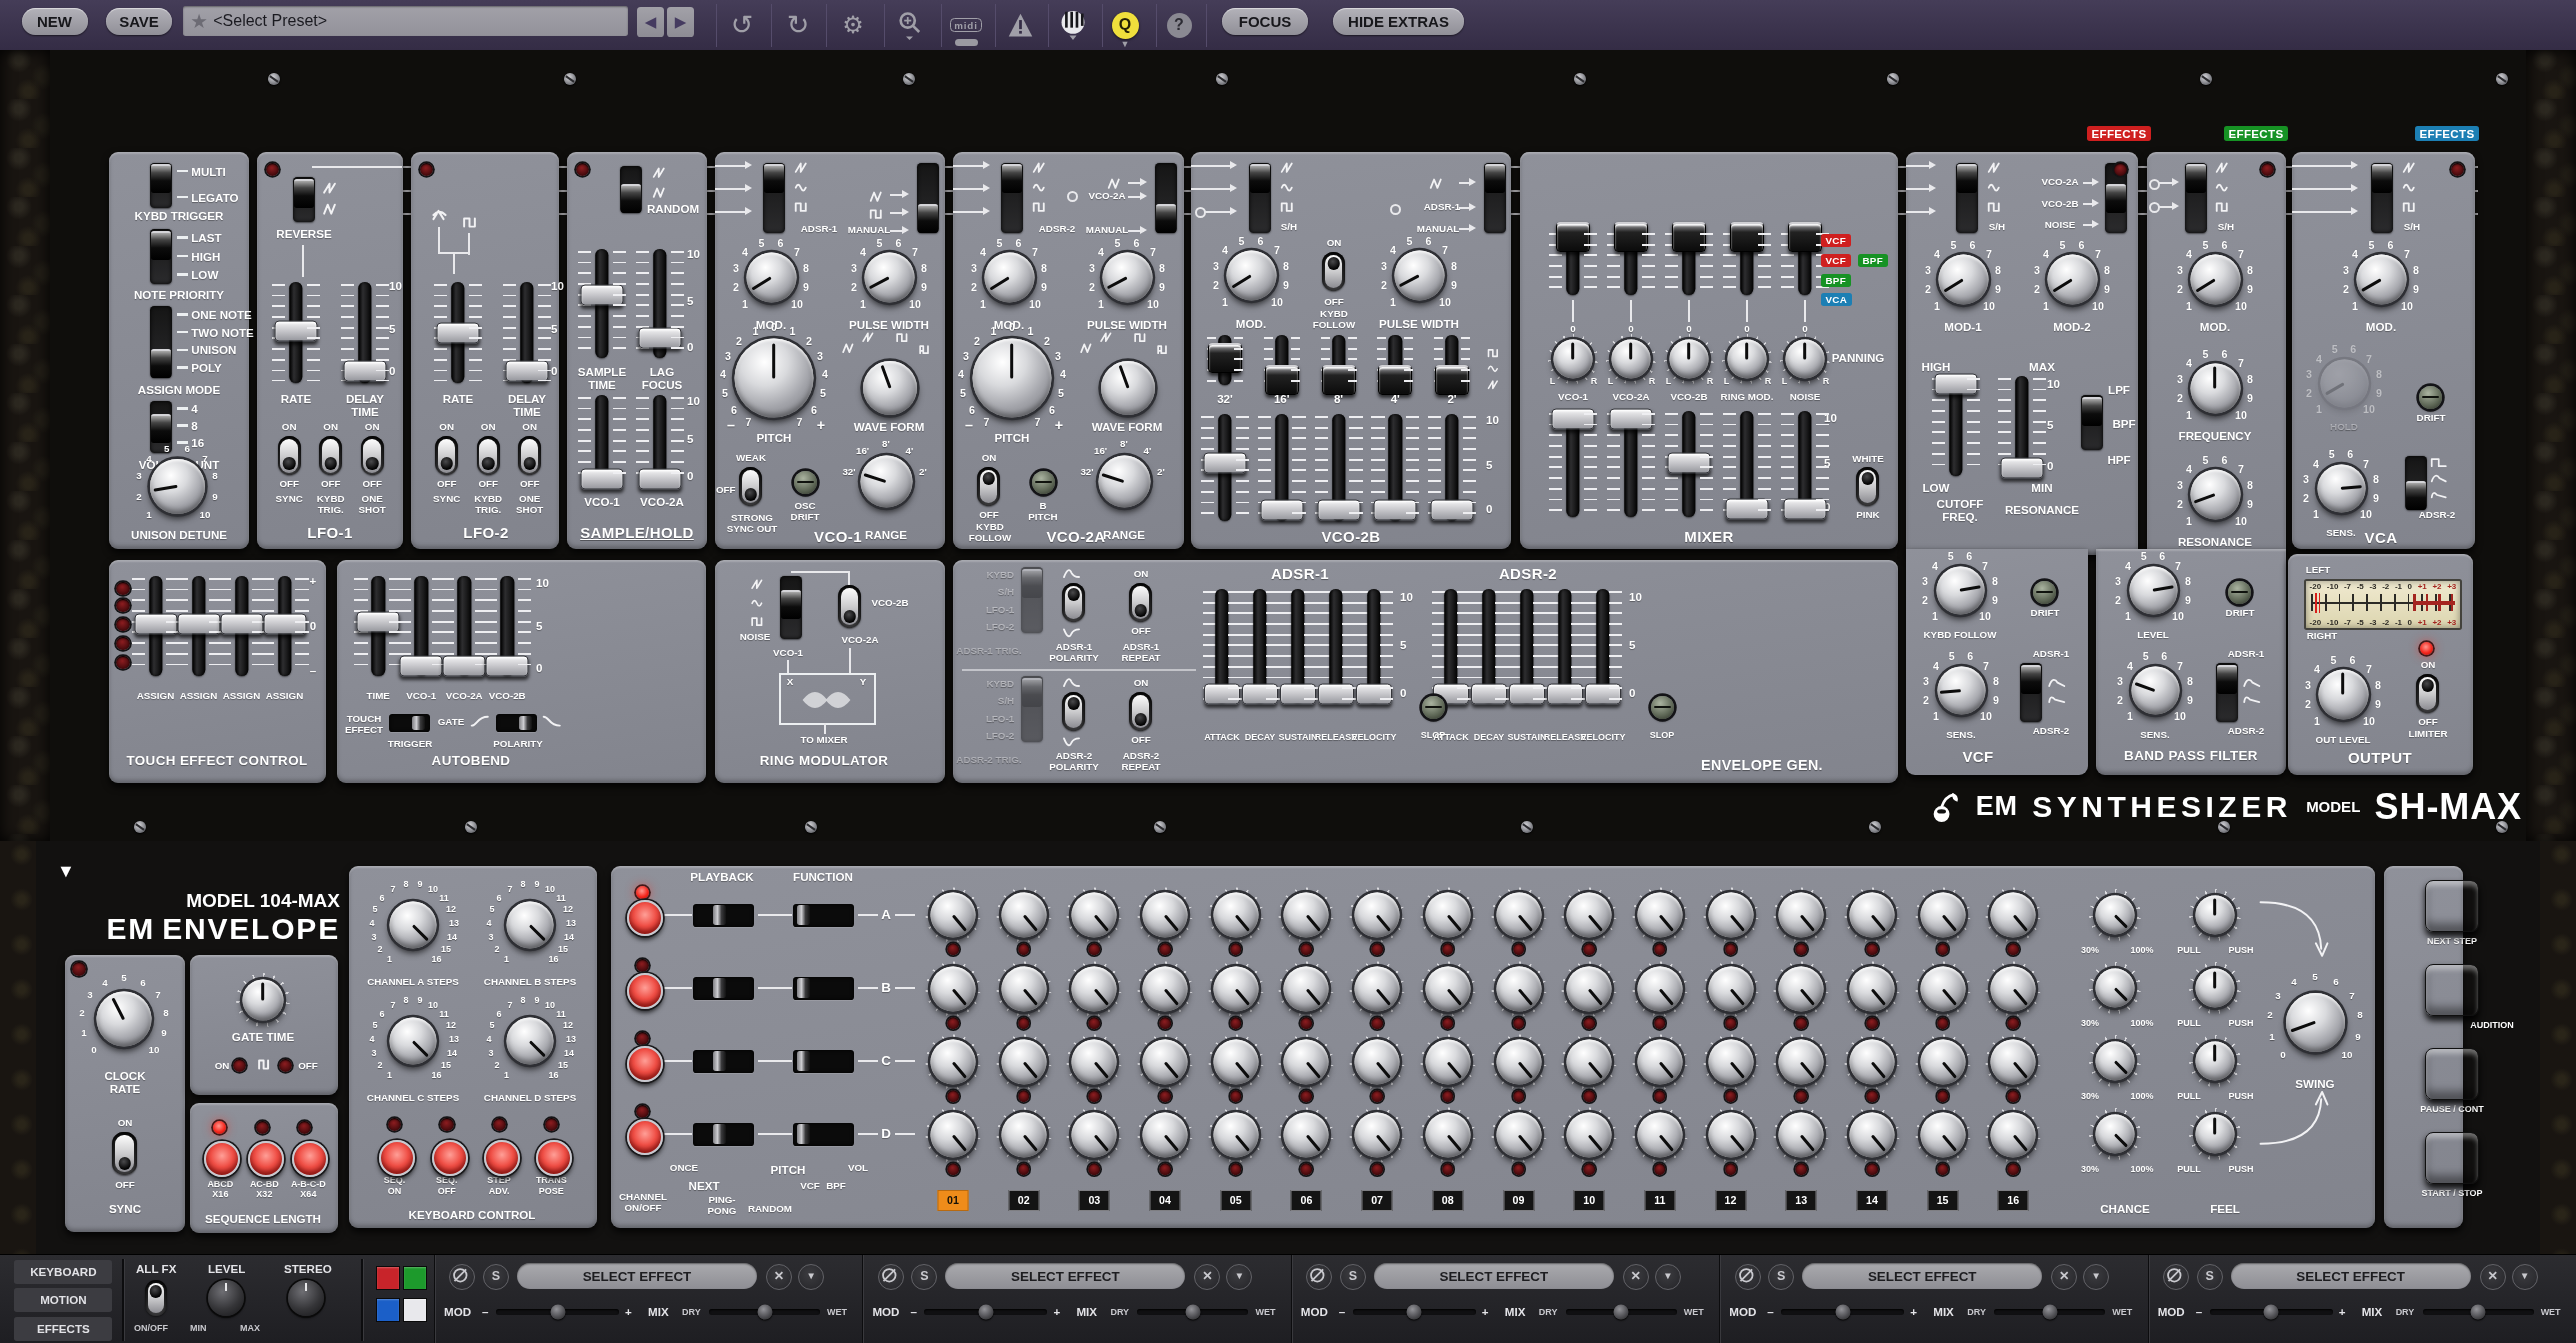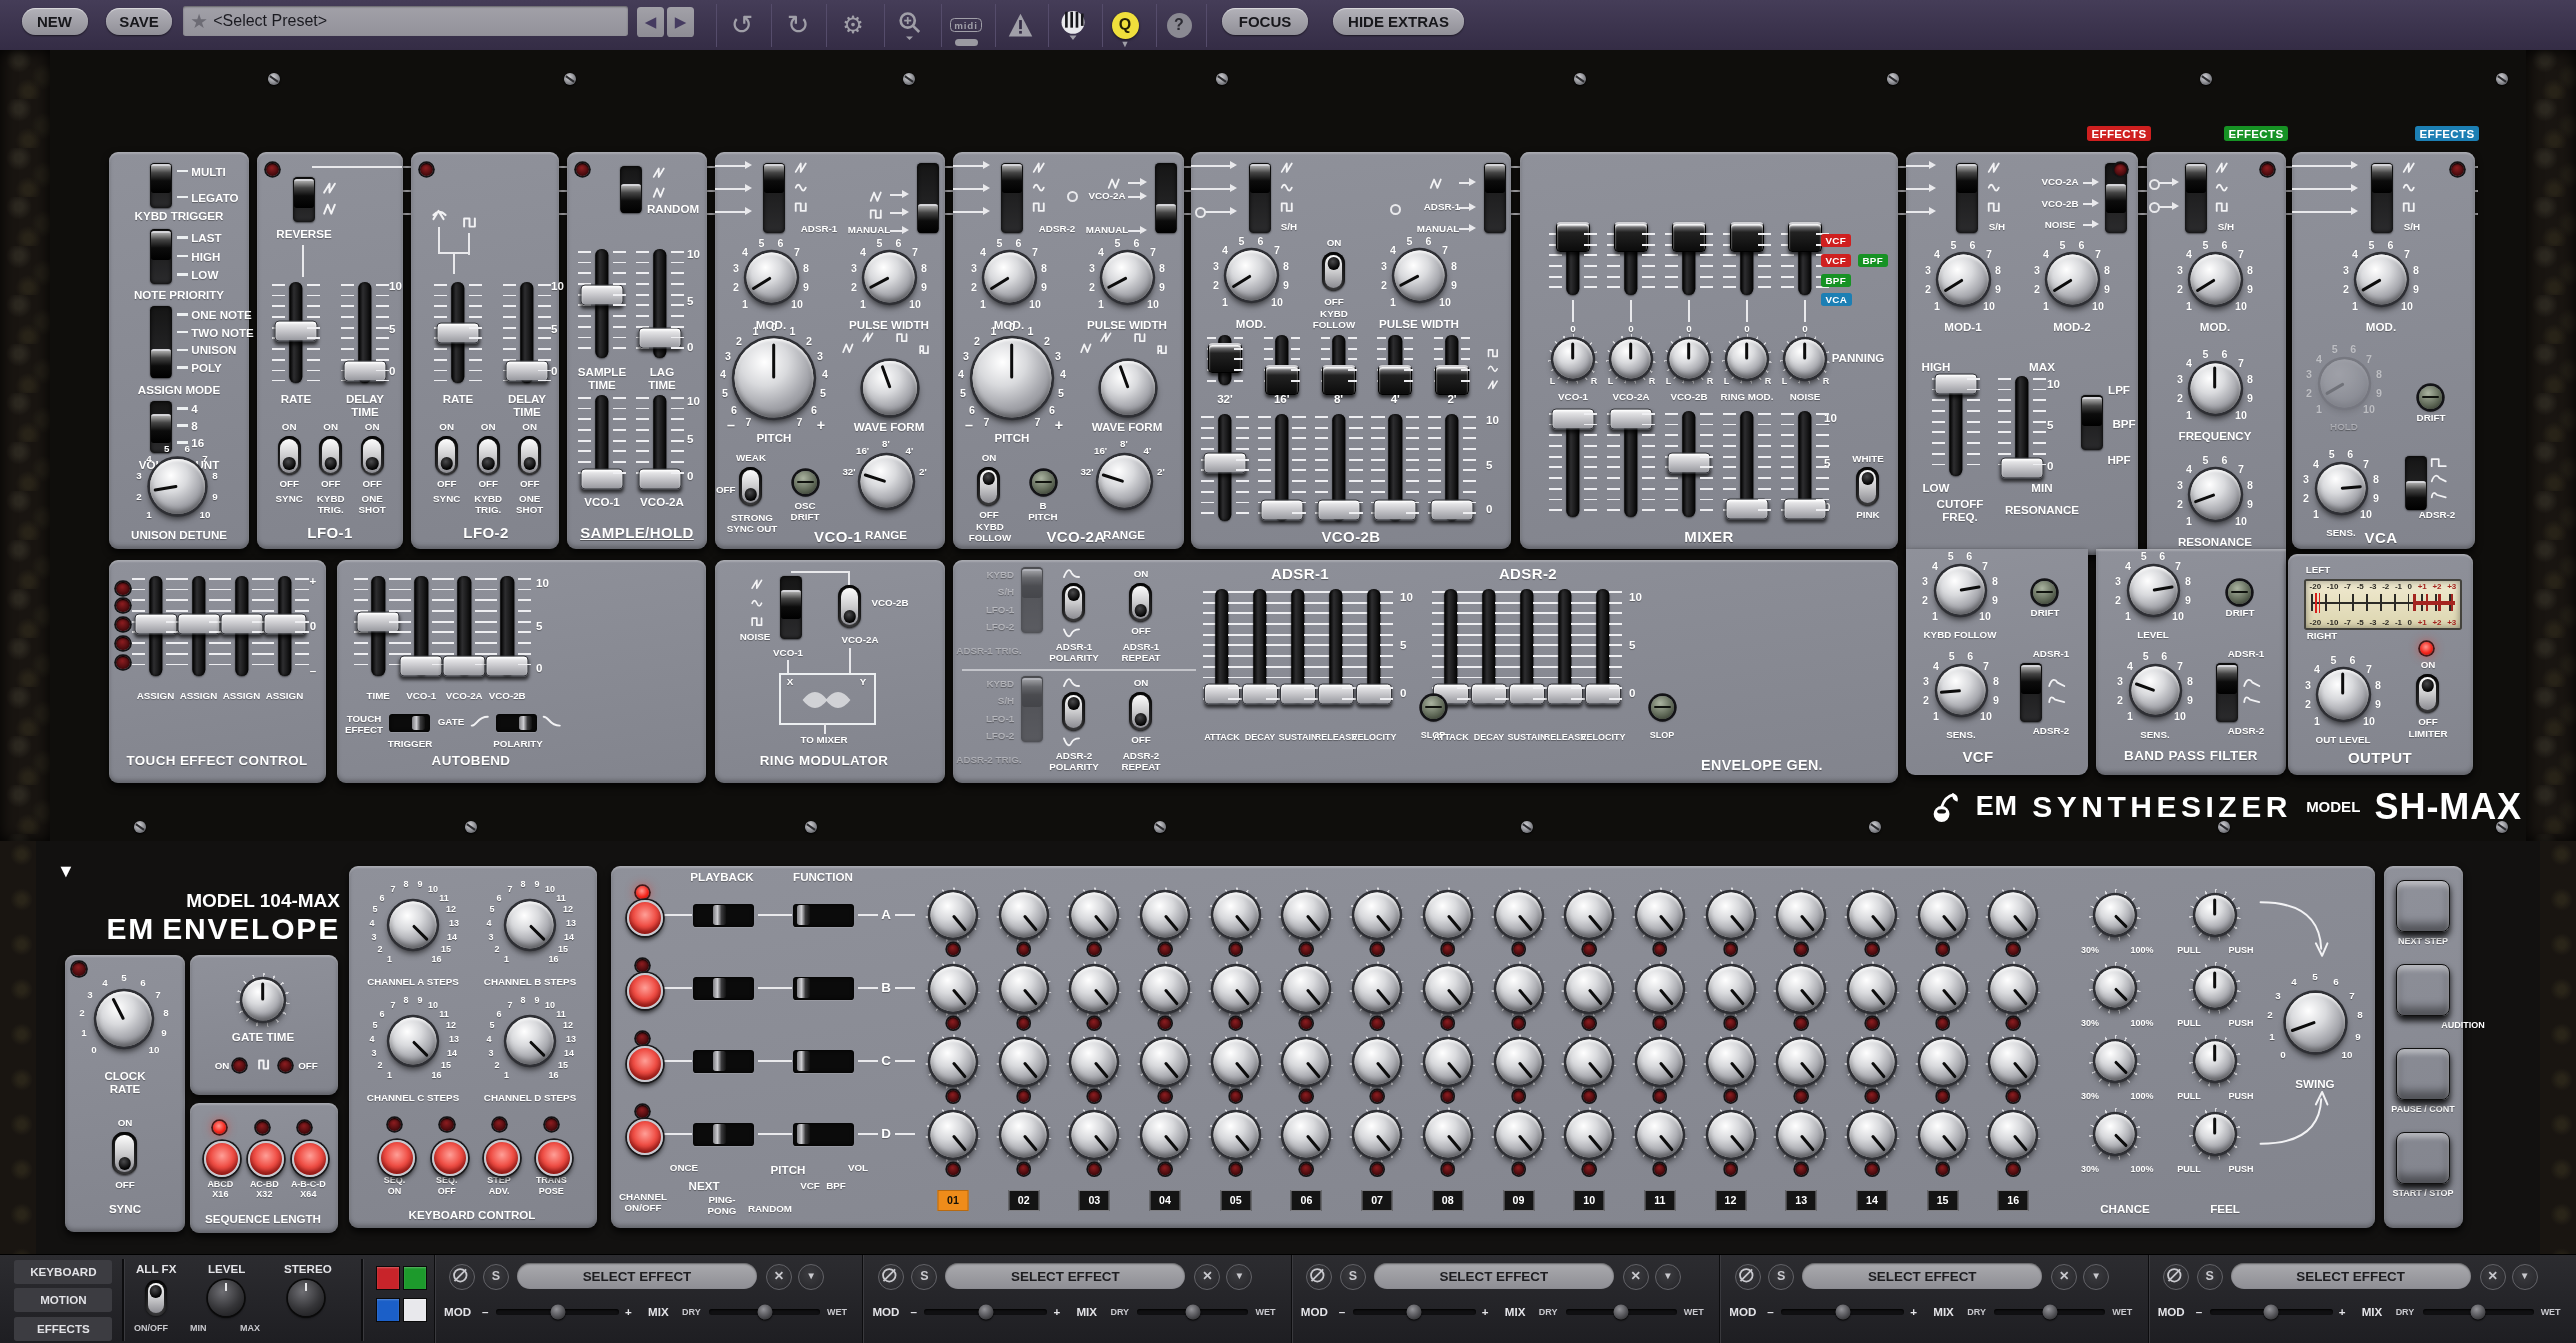--- a/index.html
+++ b/index.html
@@ -462,21 +462,21 @@
           <i class="tr"></i>
           <i class="gr" style="--p:82%;"></i>
         </div>
       <div class="abs" style="left:120px;top:95px;height:106px;display:flex;flex-direction:column;justify-content:space-between;">
 
       <span class="optlab">10</span>
           <span class="optlab">5</span>
           <span class="optlab">0</span>
         </div>
       <div class="lab wrap" style="left:35px;top:213px;width:54px;">SAMPLE TIME</div>
-      <div class="lab wrap" style="left:95px;top:213px;width:45px;">LAG TIME</div>
+      <div class="lab wrap" style="left:95px;top:213px;width:45px;">LAG FOCUS</div>
       <div class="vsl cx" style="left:35px;top:243px;height:89px;">
           <i class="tr"></i>
           <i class="gr" style="--p:94%;"></i>
         </div>
       <div class="vsl cx" style="left:93px;top:243px;height:89px;">
           <i class="tr"></i>
           <i class="gr" style="--p:94%;"></i>
         </div>
       <div class="abs" style="left:120px;top:242px;height:88px;display:flex;flex-direction:column;justify-content:space-between;">
 
@@ -2404,21 +2404,21 @@
           <i class="dn" style="left: calc(50% + 21px); top: calc(50% - 41px);">6</i>
           <i class="dn" style="left: calc(50% + 37px); top: calc(50% - 27px);">7</i>
           <i class="dn" style="left: calc(50% + 45px); top: calc(50% - 7.2px);">8</i>
           <i class="dn" style="left: calc(50% + 43px); top: calc(50% + 14px);">9</i>
           <i class="dn" style="left: calc(50% + 32px); top: calc(50% + 32px);">10</i>
         </div>
       <div class="lab" style="left:1704px;top:211px;">SWING</div>
     </div>
 
     <div class="card" style="left:2384px;top:25px;width:79px;height:362px;">
-      <div class="abs" style="left:0;top:12.5px;width:79px;height:340px;">
+      <div class="abs" style="left:0;top:12.5px;width:79px;height:340px;padding-left:29px;">
 
       <div style="position:relative;height:84px;">
           <div class="bigbtn" style="left:11.6px;top:1.8px;"></div>
           <span class="lab s10" style="left:39px;top:57px;">NEXT STEP</span>
         </div>
           <div style="position:relative;height:84px;">
           <div class="bigbtn" style="left:11.6px;top:1.8px;"></div>
           <span class="lab s10" style="left:39px;top:57px;margin-left:40px;">AUDITION</span>
         </div>
           <div style="position:relative;height:84px;">

